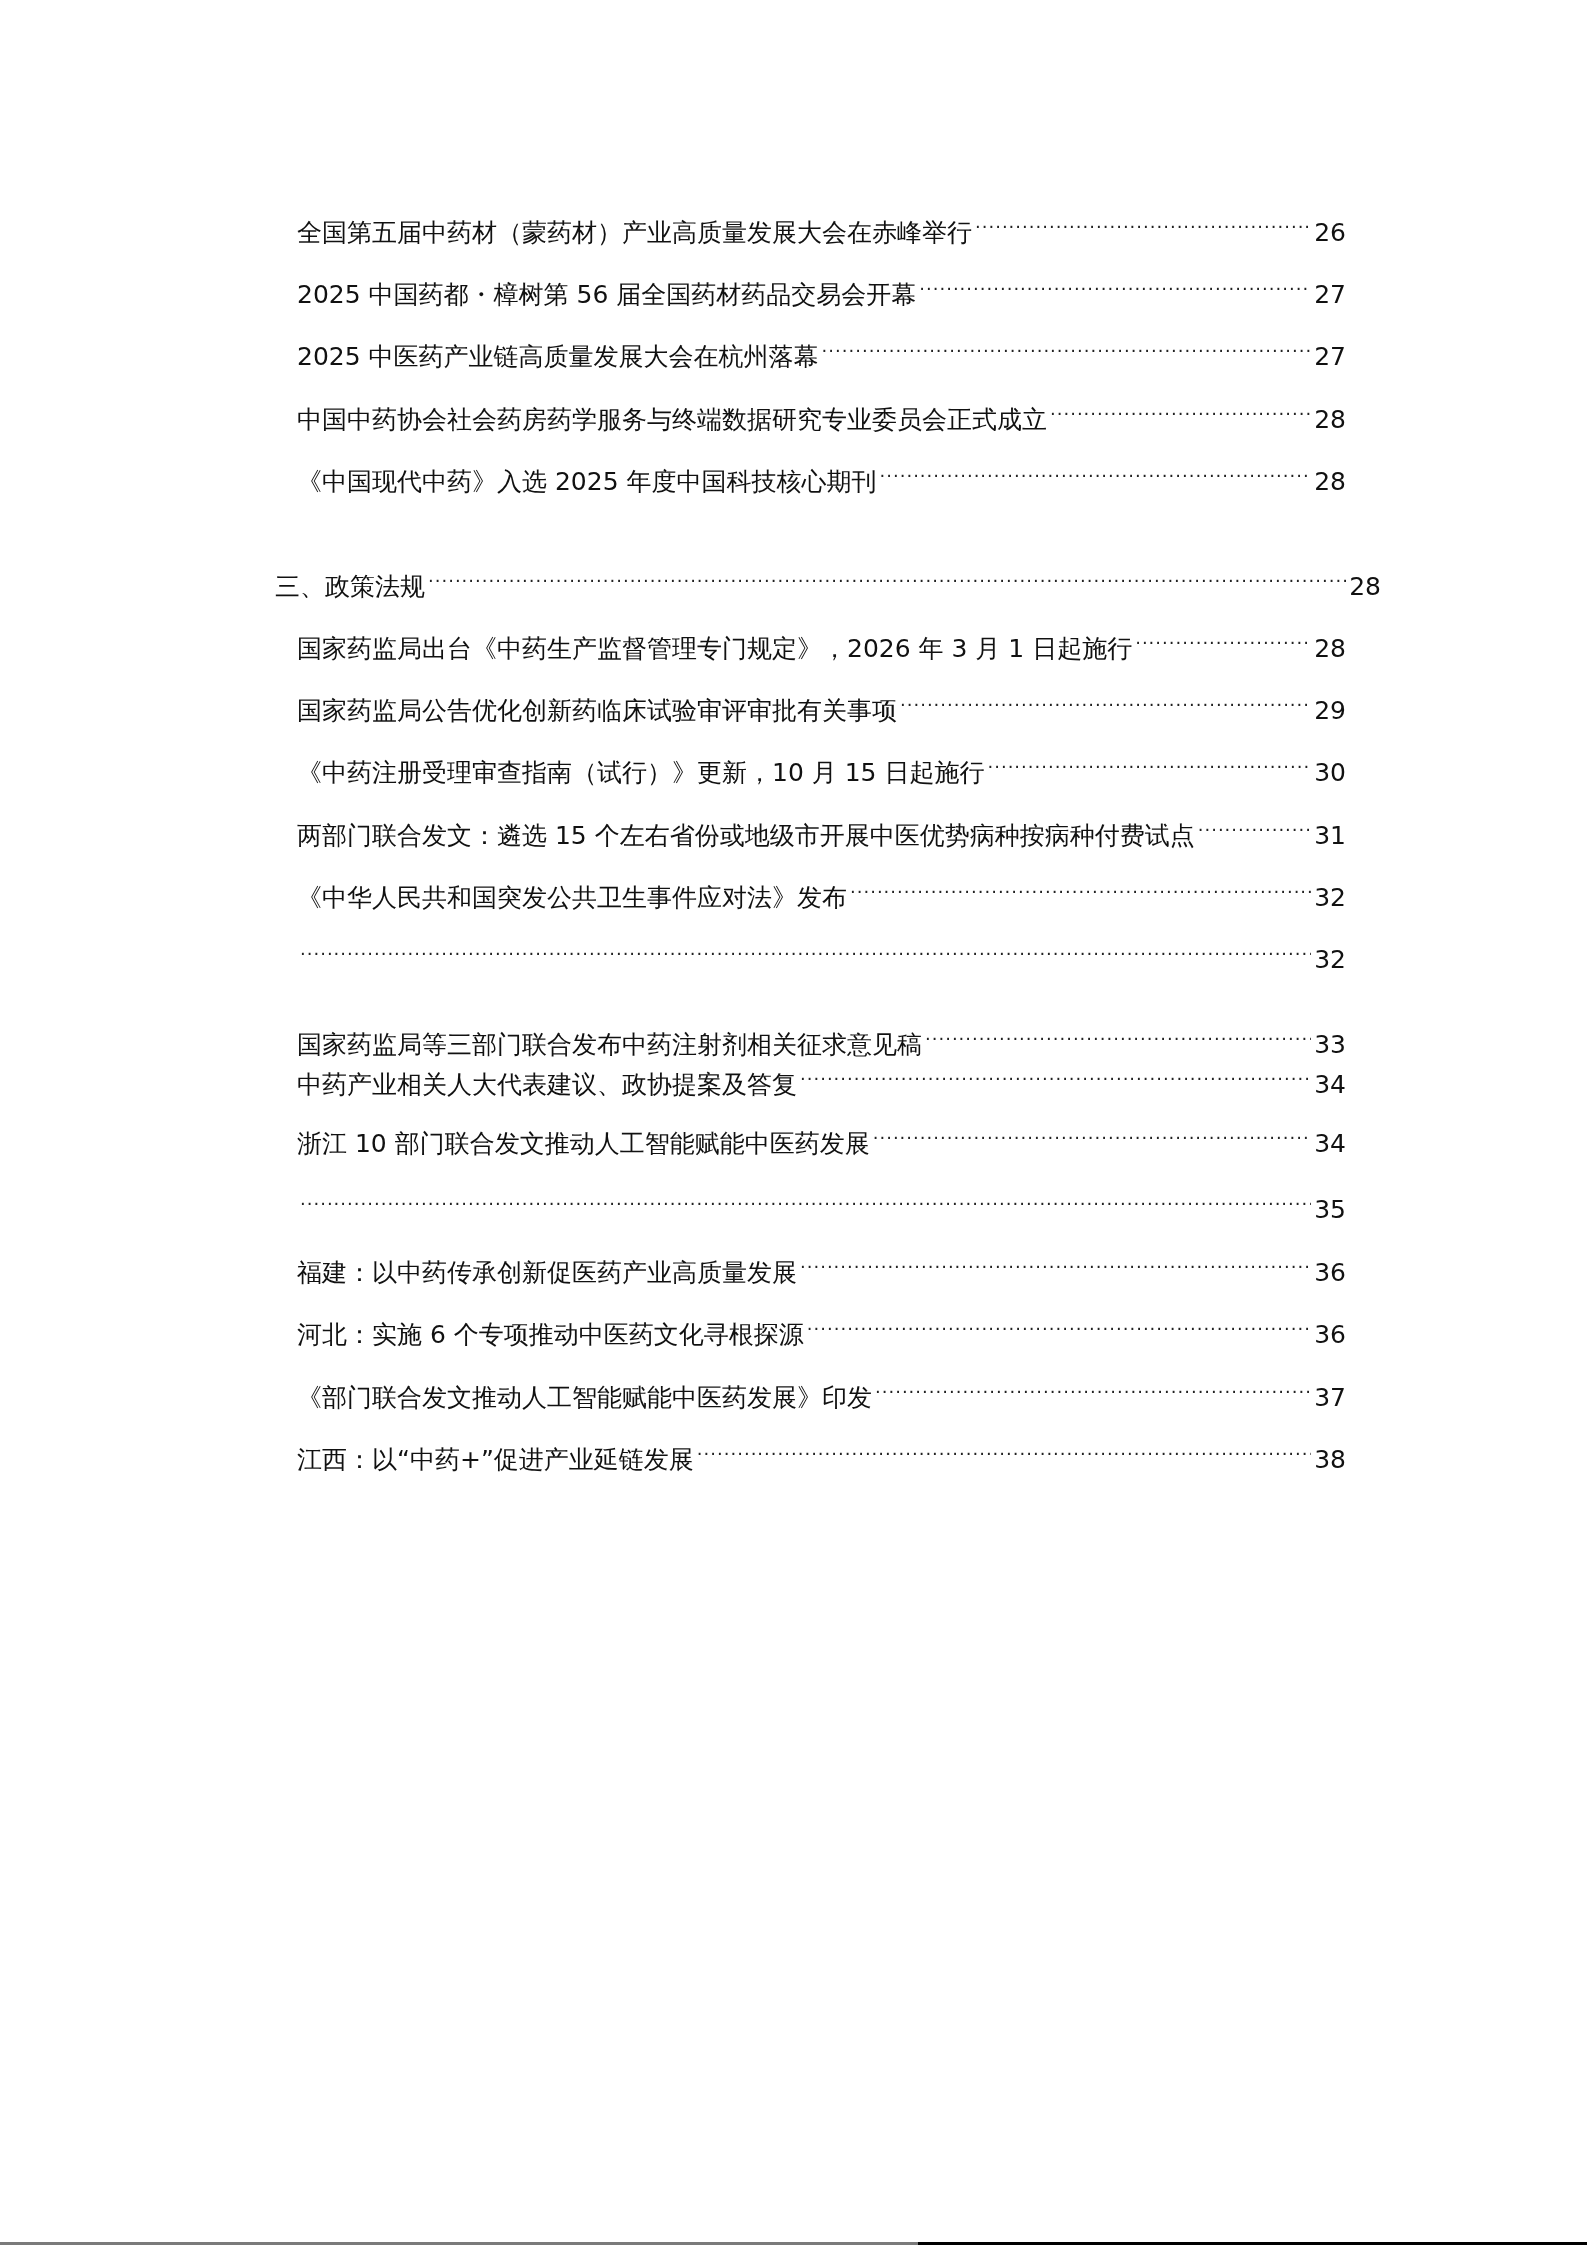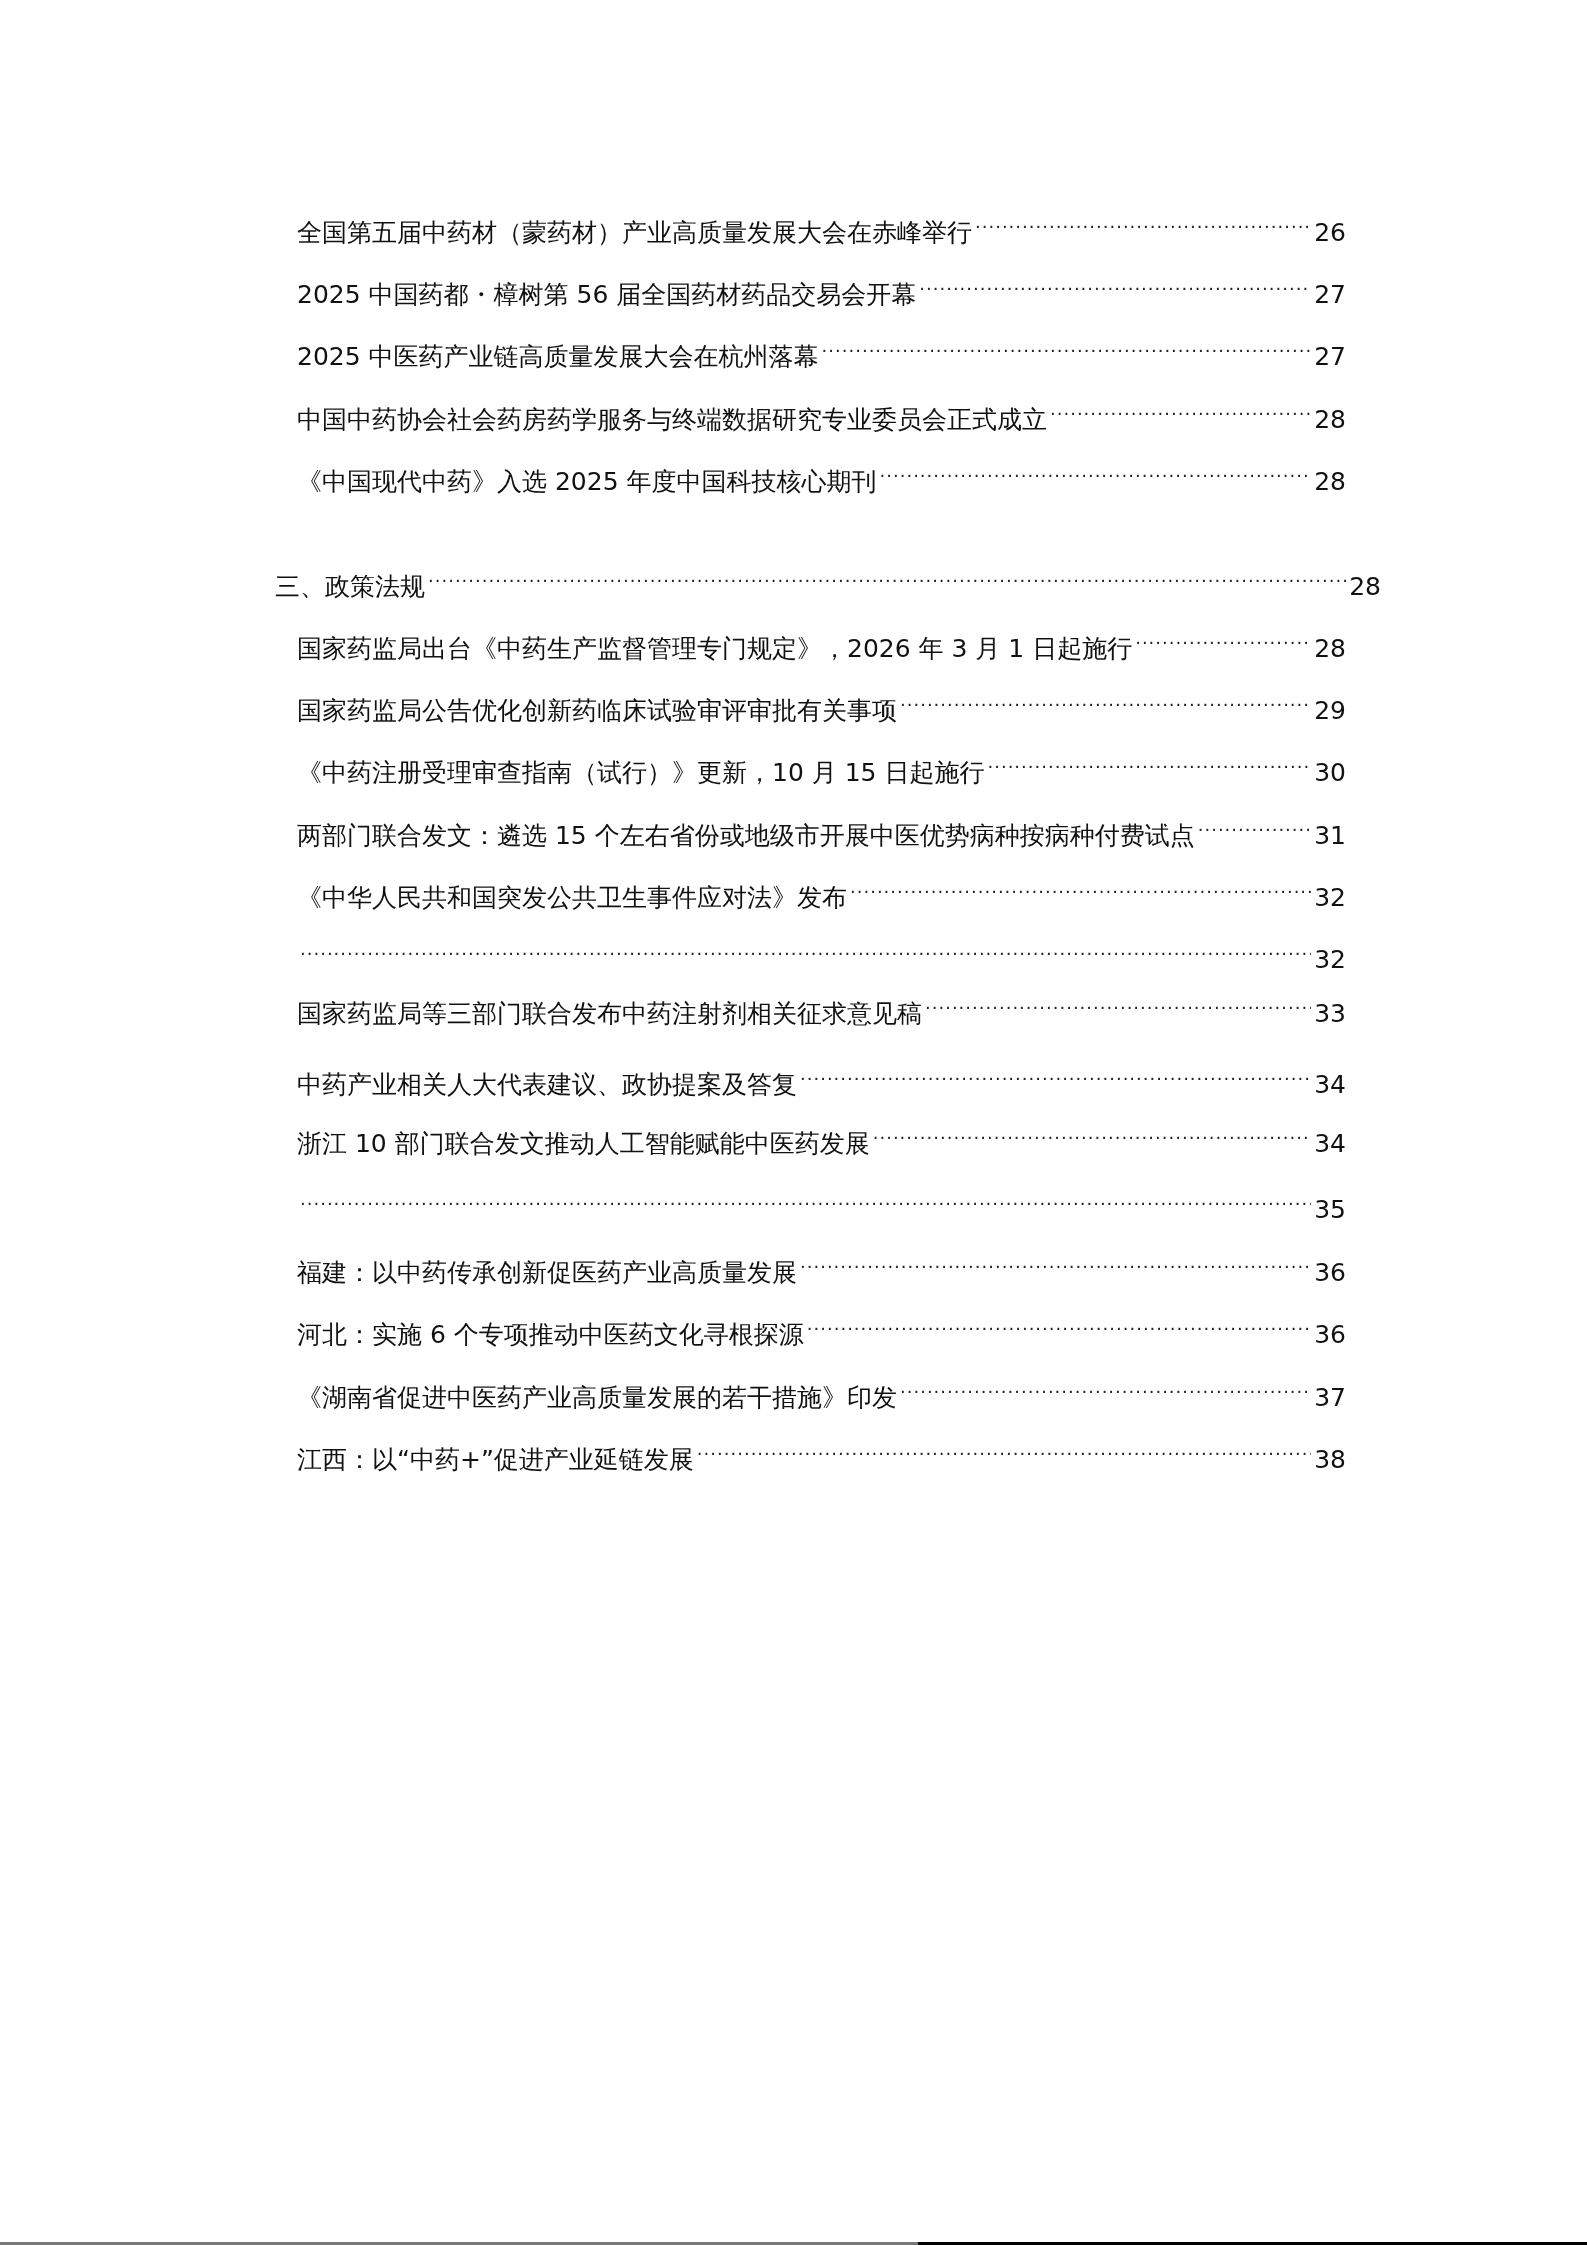--- a/index.html
+++ b/index.html
@@ -85,21 +85,21 @@
   </div>
   <div class="toc-line entry" style="top:872px">
     <span class="toc-text">《中华人民共和国突发公共卫生事件应对法》发布</span>
     <span class="toc-leader"></span>
     <span class="toc-page">32</span>
   </div>
   <div class="toc-line entry" style="top:934px">
     <span class="toc-leader"></span>
     <span class="toc-page">32</span>
   </div>
-  <div class="toc-line entry" style="top:988px">
+  <div class="toc-line entry" style="top:1019px">
     <span class="toc-text">国家药监局等三部门联合发布中药注射剂相关征求意见稿</span>
     <span class="toc-leader"></span>
     <span class="toc-page">33</span>
   </div>
   <div class="toc-line entry" style="top:1059px">
     <span class="toc-text">中药产业相关人大代表建议、政协提案及答复</span>
     <span class="toc-leader"></span>
     <span class="toc-page">34</span>
   </div>
   <div class="toc-line entry" style="top:1118px">
@@ -115,21 +115,21 @@
     <span class="toc-text">福建：以中药传承创新促医药产业高质量发展</span>
     <span class="toc-leader"></span>
     <span class="toc-page">36</span>
   </div>
   <div class="toc-line entry" style="top:1309px">
     <span class="toc-text">河北：实施 6 个专项推动中医药文化寻根探源</span>
     <span class="toc-leader"></span>
     <span class="toc-page">36</span>
   </div>
   <div class="toc-line entry" style="top:1372px">
-    <span class="toc-text">《湖南省促进中医药产业高质量发展的若干措施》印发</span>
+    <span class="toc-text">《部门联合发文推动人工智能赋能中医药发展》印发</span>
     <span class="toc-leader"></span>
     <span class="toc-page">37</span>
   </div>
   <div class="toc-line entry" style="top:1434px">
     <span class="toc-text">江西：以“中药+”促进产业延链发展</span>
     <span class="toc-leader"></span>
     <span class="toc-page">38</span>
   </div>
 </div>
 

